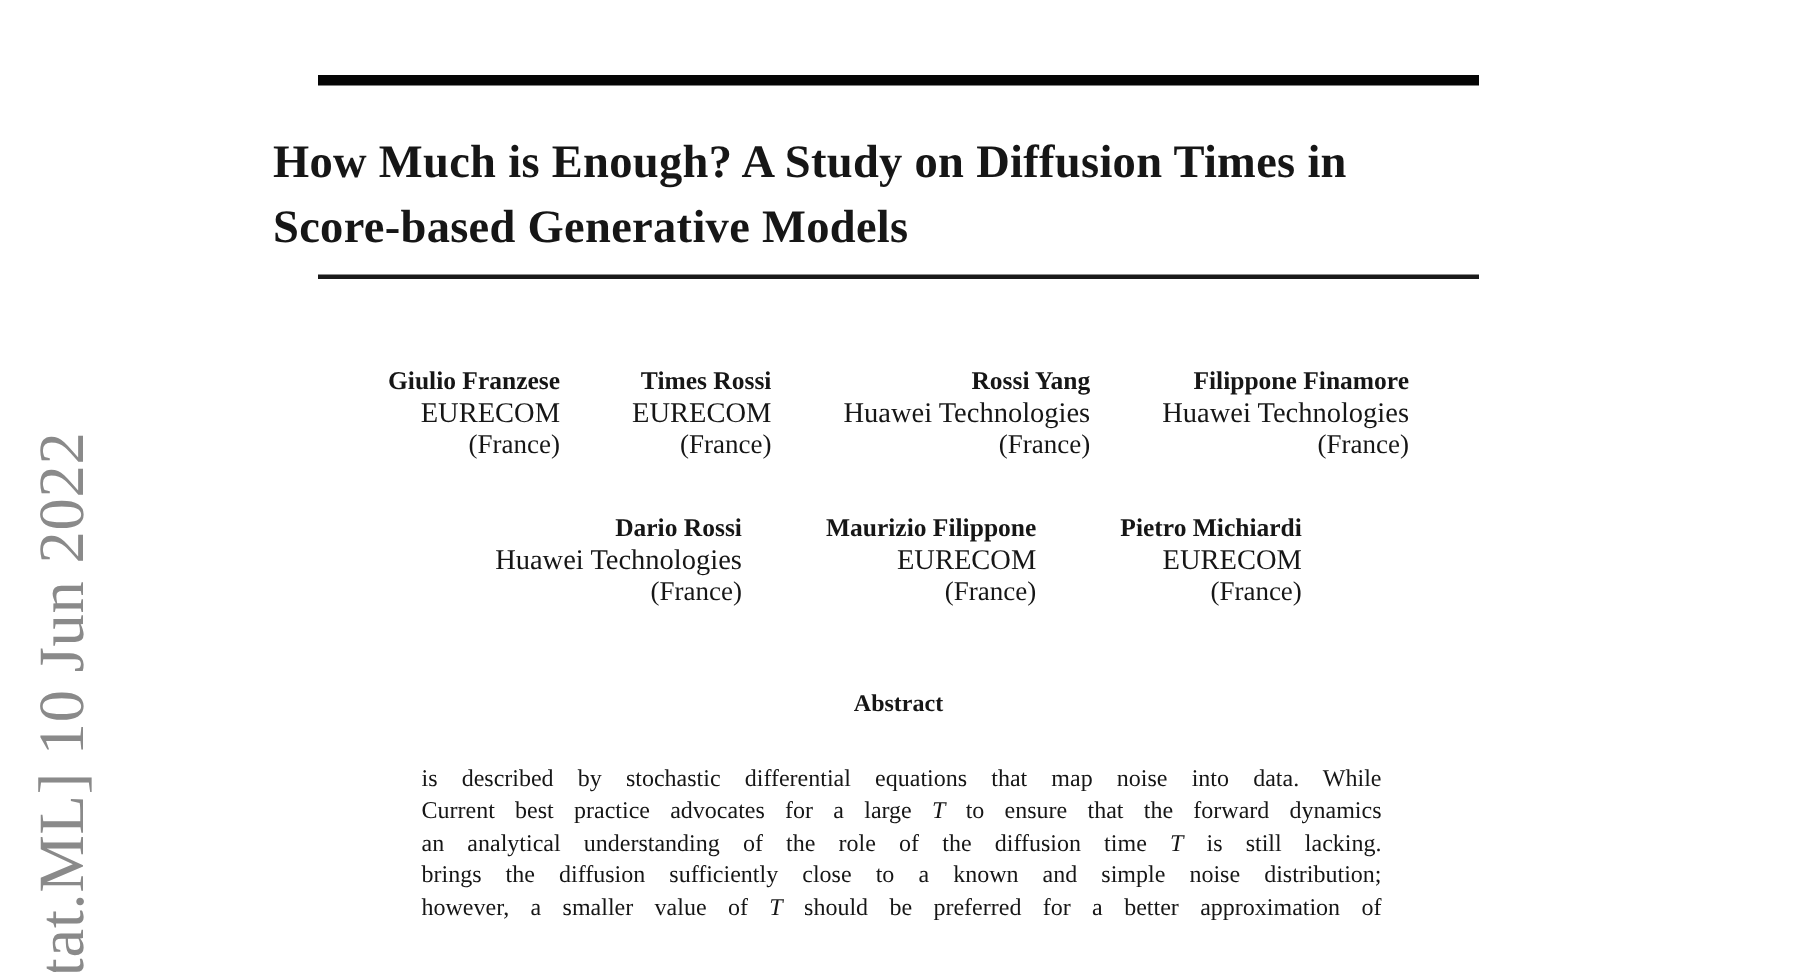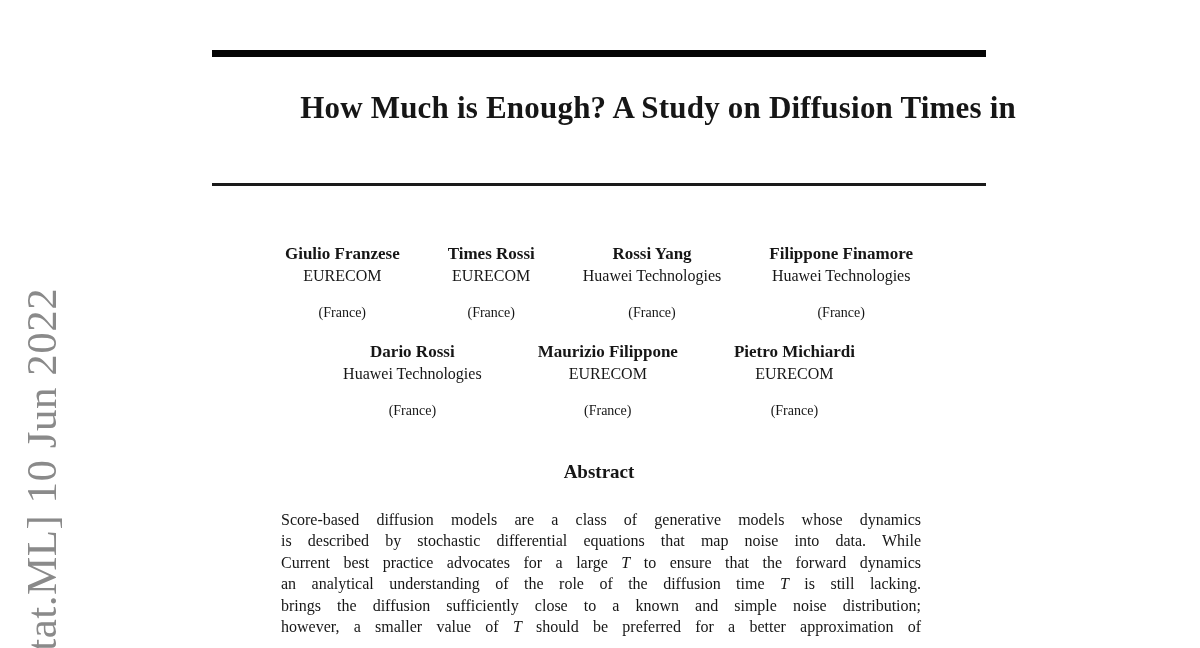--- a/index.html
+++ b/index.html
@@ -17,39 +17,39 @@
     position: absolute; left: 212px; top: 50px;
     width: 774px; height: 7px; background: #050505;
   }
   .rule-thin {
     position: absolute; left: 212px; top: 183px;
     width: 774px; height: 2.5px; background: #1a1a1a;
   }
 
   .title {
     position: absolute; left: 182px; top: 86px; width: 834px;
-    text-align: right; font-weight: bold;
+    text-align: left; font-weight: bold;
     font-size: 31px; line-height: 43px;
     letter-spacing: 0.2px;
   }
 
   .authors-row {
     position: absolute; left: 182px; width: 834px;
     display: flex; justify-content: center; align-items: flex-start;
   }
   .authors-row.row1 { top: 243px; gap: 48px; }
   .authors-row.row2 { top: 341px; gap: 56px; }
-  .author { text-align: center; }
+  .author { text-align: right; }
   .author .name   { font-weight: bold; font-size: 17px; line-height: 22px; }
-  .author .affil  { font-size: 16px; line-height: 21px; }
-  .author .country{ font-size: 14px; line-height: 21px; margin-top: 16px; }
+  .author .affil  { font-size: 19px; line-height: 21px; }
+  .author .country{ font-size: 18px; line-height: 21px; }
 
   .abstract-heading {
     position: absolute; left: 182px; top: 461px; width: 834px;
-    text-align: center; font-weight: bold; font-size: 19px;
+    text-align: center; font-weight: bold; font-size: 16px;
   }
   .abstract-body {
     position: absolute; left: 281px; top: 509px; width: 640px;
     font-size: 16px;
   }
   .abstract-line {
     text-align: justify;
     text-align-last: justify;
     line-height: 21.4px;
     height: 21.4px;
@@ -73,20 +73,21 @@
 <body>
 
 <div class="page">
 
   <div class="watermark" style="color: rgb(138, 138, 138);">stat.ML] 10 Jun 2022</div>
 
   <div class="rule-thick"></div>
 
   <div class="title">
     <div>How Much is Enough? A Study on Diffusion Times in</div>
+    <div>Score-based Generative Models</div>
   </div>
 
   <div class="rule-thin"></div>
 
   <div class="authors-row row1">
     <div class="author">
       <div class="name">Giulio Franzese</div>
       <div class="affil">EURECOM</div>
       <div class="country">(France)</div>
     </div>
@@ -121,21 +122,20 @@
     <div class="author">
       <div class="name">Pietro Michiardi</div>
       <div class="affil">EURECOM</div>
       <div class="country">(France)</div>
     </div>
   </div>
 
   <div class="abstract-heading">Abstract</div>
 
   <div class="abstract-body" id="abstract-body">
-      <div class="abstract-line"><span class="seg">Score-based diffusion models are a class of generative models whose dynamics</span></div>
       <div class="abstract-line"><span class="seg">is described by stochastic differential equations that map noise into data. While</span></div>
       <div class="abstract-line"><span class="seg">Current best practice advocates for a large </span><span class="seg it">T</span><span class="seg"> to ensure that the forward dynamics</span></div>
       <div class="abstract-line"><span class="seg">an analytical understanding of the role of the diffusion time </span><span class="seg it">T</span><span class="seg"> is still lacking.</span></div>
       <div class="abstract-line"><span class="seg">brings the diffusion sufficiently close to a known and simple noise distribution;</span></div>
       <div class="abstract-line"><span class="seg">however, a smaller value of </span><span class="seg it">T</span><span class="seg"> should be preferred for a better approximation of</span></div>
     </div>
 
 </div>
 
 </body></html>

